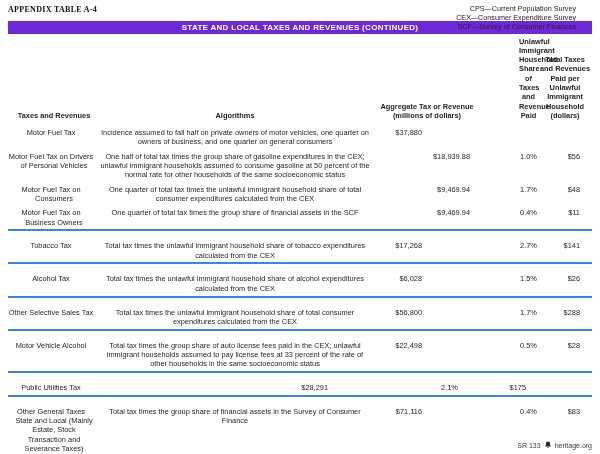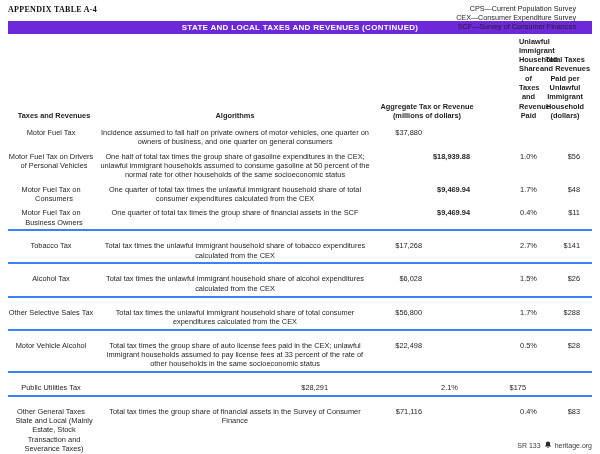--- a/index.html
+++ b/index.html
@@ -44,21 +44,21 @@
     font-size:7.4px; line-height:9.3px;
     padding:2.5px 0;
   }
   .thead { min-height:50px; align-items:end; font-weight:bold; padding-bottom:5px; }
   .thead .c { font-weight:bold; }
   .c { color:#1e1e1e;text-align:center; }
   .c.name  { padding-left:6px; text-indent:-6px; padding-right:4px; }
   .c.name.flat { text-indent:0; }
   .c.algo  { padding-right:8px; }
   .c.agg   { text-align:right; padding-right:52px; }
-  .c.agg.sub { padding-right:4px;font-weight:bold; }
+  .c.agg.sub { padding-right:4px; }
   .c.share { text-align:center;margin-left:45px; }
   .c.total { text-align:right; padding-right:12px; }
   .thead .agg, .thead .share, .thead .total { text-align:center; padding-right:0; }
   .sep { border-top:2px solid #3b82f6; padding-top:10px; }
   .section-head {
     font-size:7.4px; line-height:9.3px; font-weight:bold;
     margin-top:9px; padding:2px 0 1px 0;
   }
   .grp { padding-top:3px; }
 

